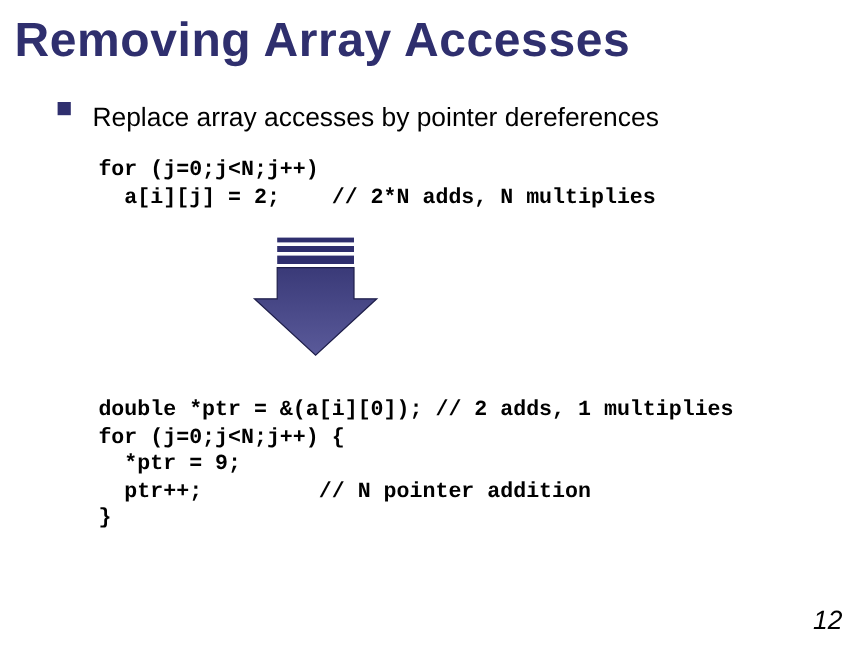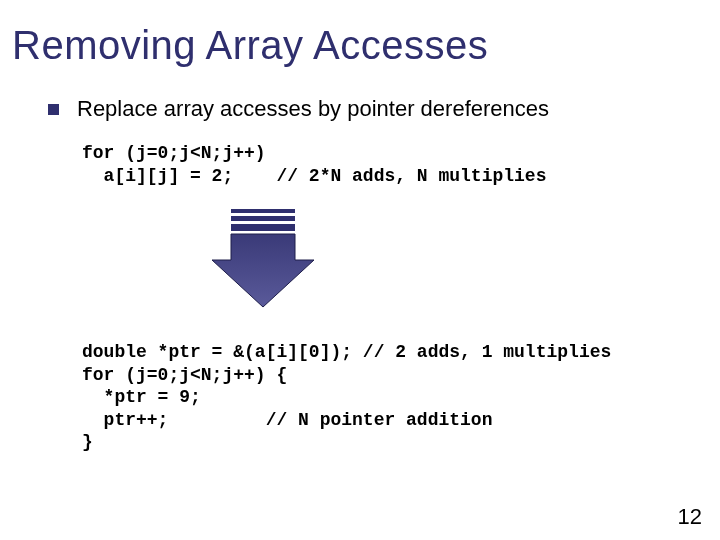--- a/index.html
+++ b/index.html
@@ -7,30 +7,29 @@
     width: 720px;
     height: 540px;
     background: #ffffff;
     font-family: Arial, Helvetica, sans-serif;
     position: relative;
     overflow: hidden;
   }
   .title {
     color: #2f2f6e;
     font-size: 40px;
-    font-weight: normal;
-    padding: 23px 0 0 12px;
+    font-weight: bold;
+    padding: 12px 0 0 12px;
     letter-spacing: 0.5px;
   }
   .content {
     padding: 28px 0 0 48px;
   }
   .bullet-row {
     display: flex;
-    align-items: center;
     gap: 18px;
     margin-bottom: 20px;
   }
   .bullet {
     width: 11px;
     height: 11px;
     background: #2f2f6e;
     flex-shrink: 0;
   }
   .bullet-text {
@@ -48,20 +47,21 @@
   }
   .arrow-wrap {
     margin: 18px 0 22px 160px;
   }
   .page-num {
     position: absolute;
     right: 18px;
     bottom: 10px;
     color: #000;
     font-size: 22px;
+    font-style: italic;
   }
 </style>
 </head>
 <body>
 
 <h1 class="title">Removing Array Accesses</h1>
 
 <div class="content">
 
   <div class="bullet-row">

